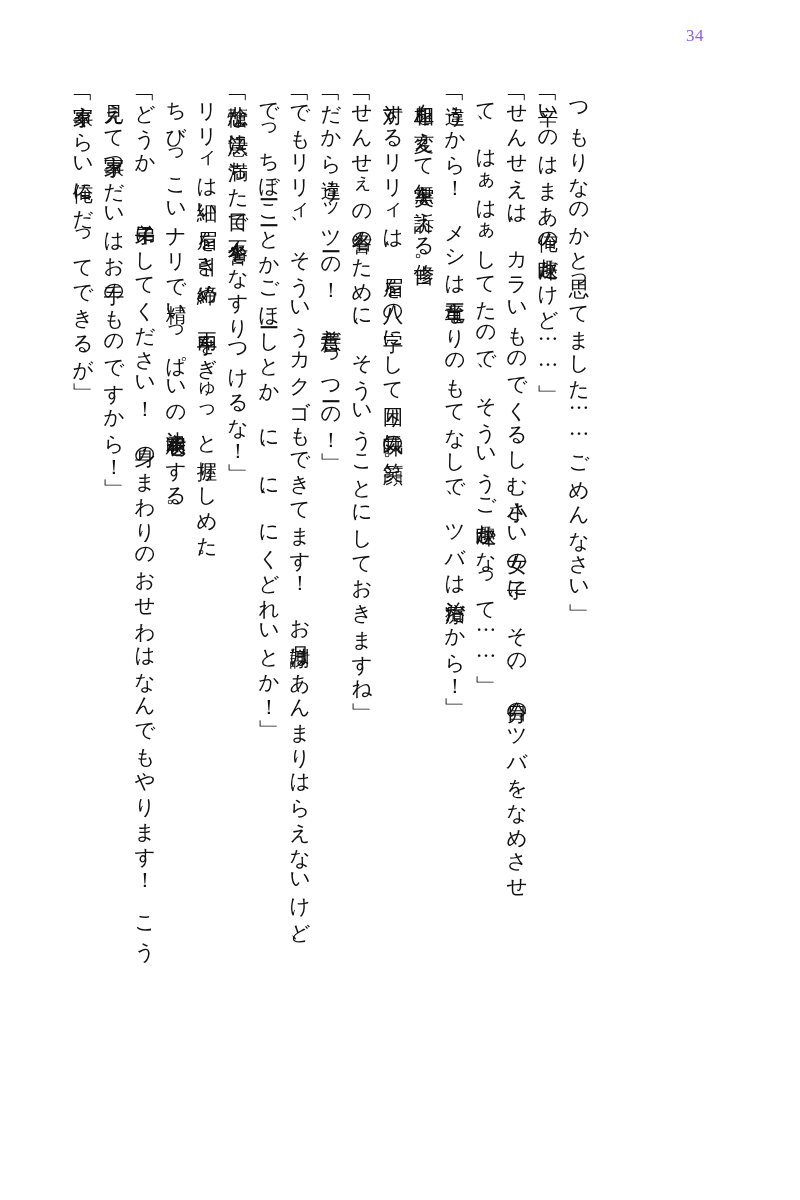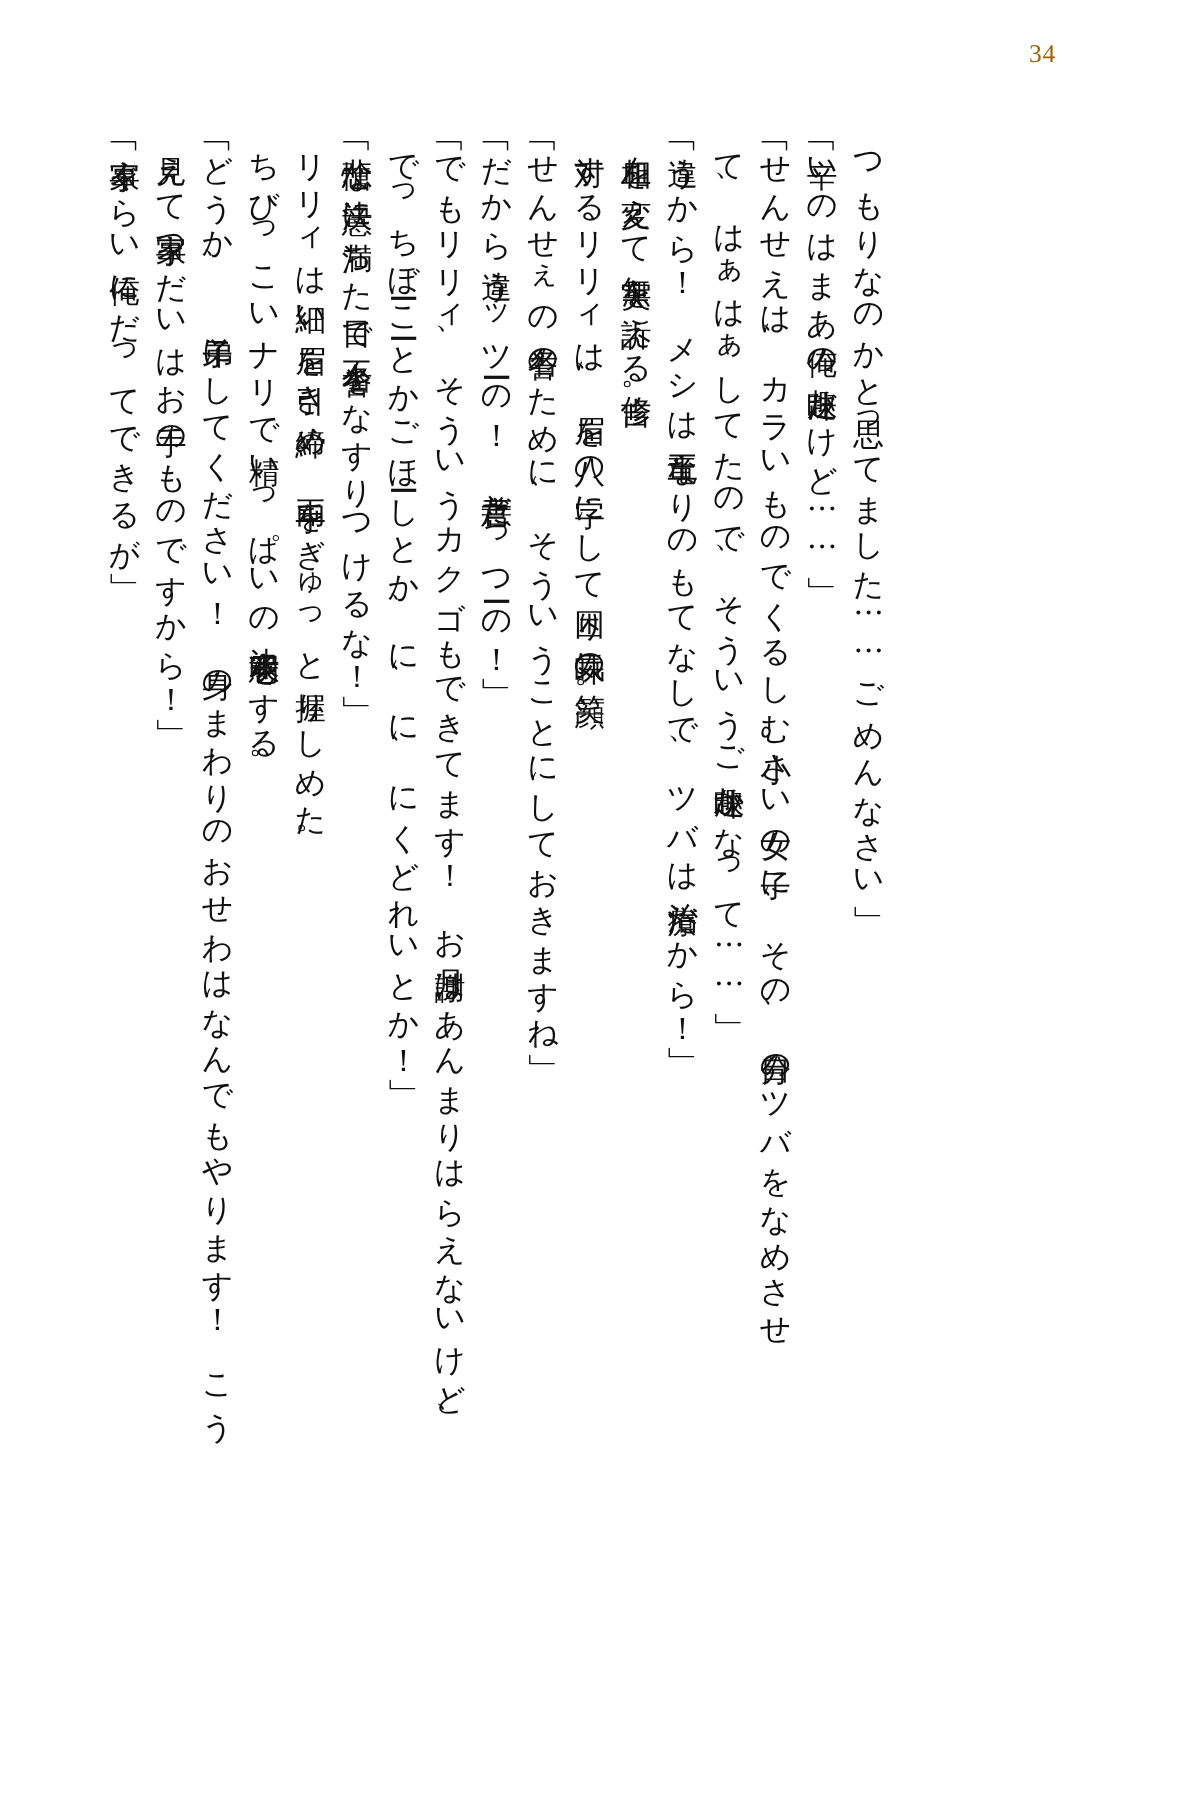--- a/index.html
+++ b/index.html
@@ -21,21 +21,21 @@
     height: 1200px;
     box-sizing: border-box;
     background: #ffffff;
   }
   .page-number {
     position: absolute;
     top: 26px;
     right: 96px;
     font-size: 17px;
     letter-spacing: 0.5px;
-    color: #a16207;
+    color: #8b5cf6;
     font-family: "Liberation Serif", "DejaVu Serif", serif;
   }
   
   .text-body {
     position: absolute;
     top: 88px;
     right: 62px;
     left: 62px;
     height: 1060px;
     display: flex;

